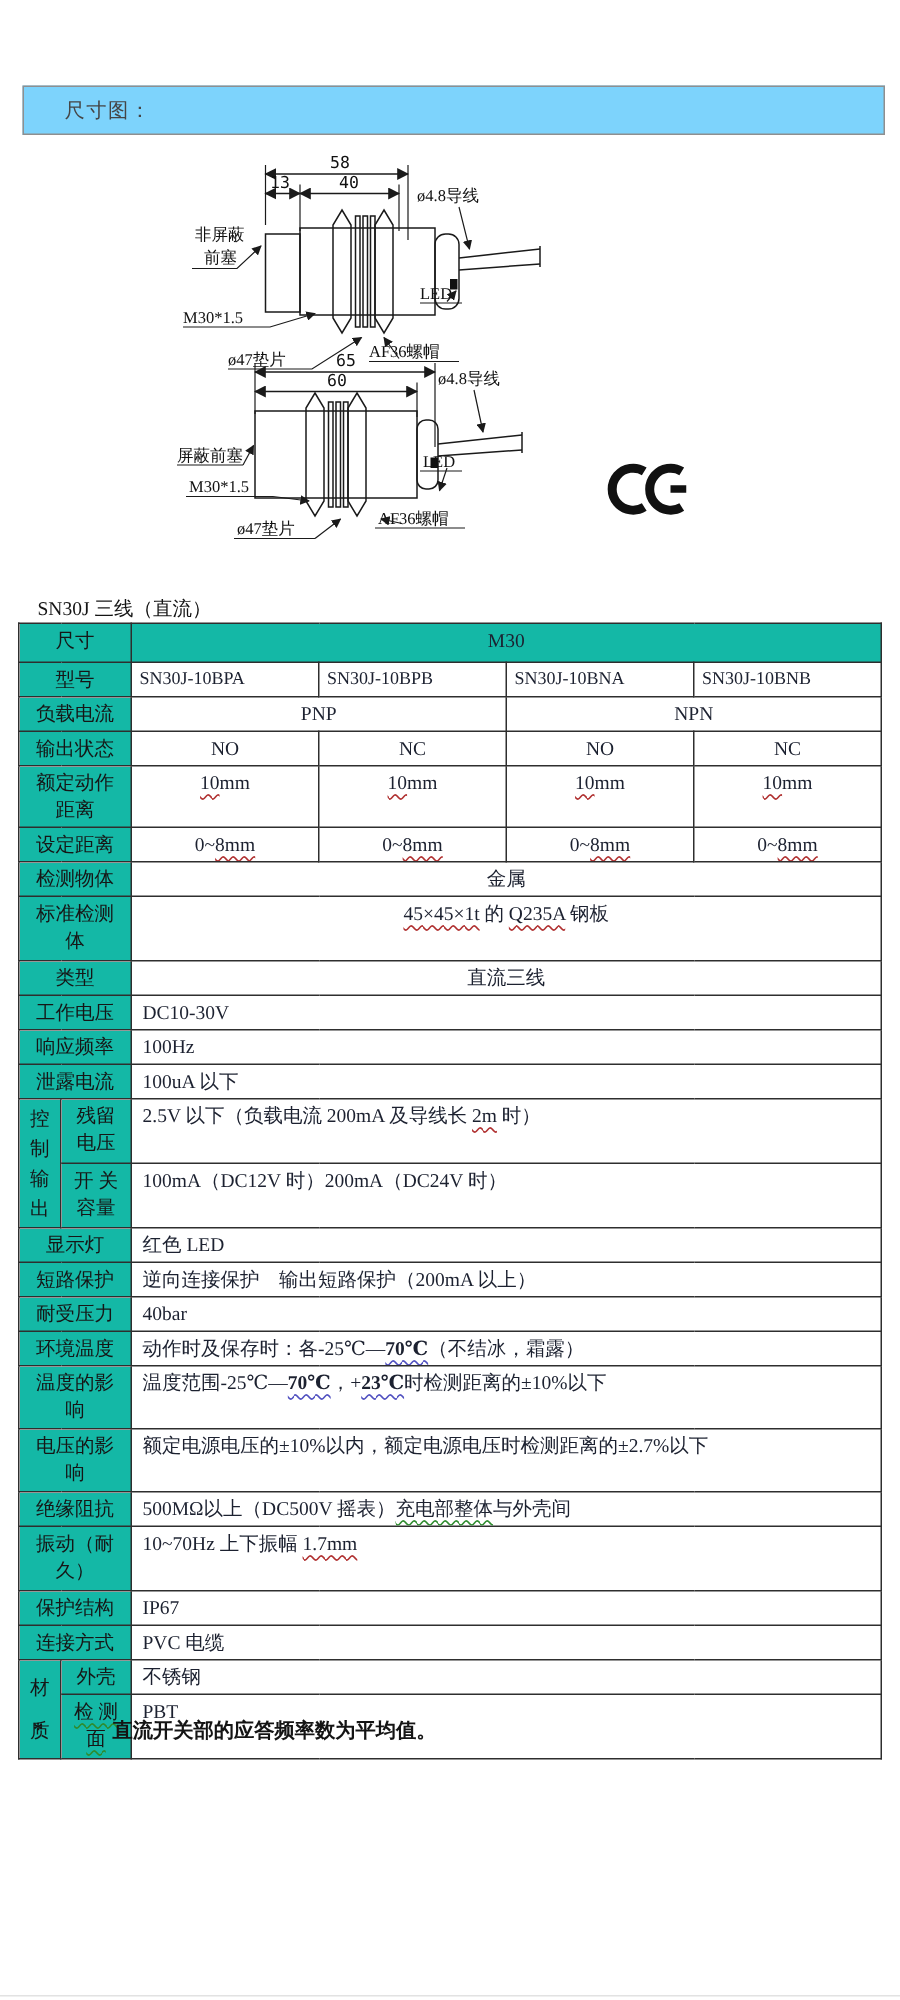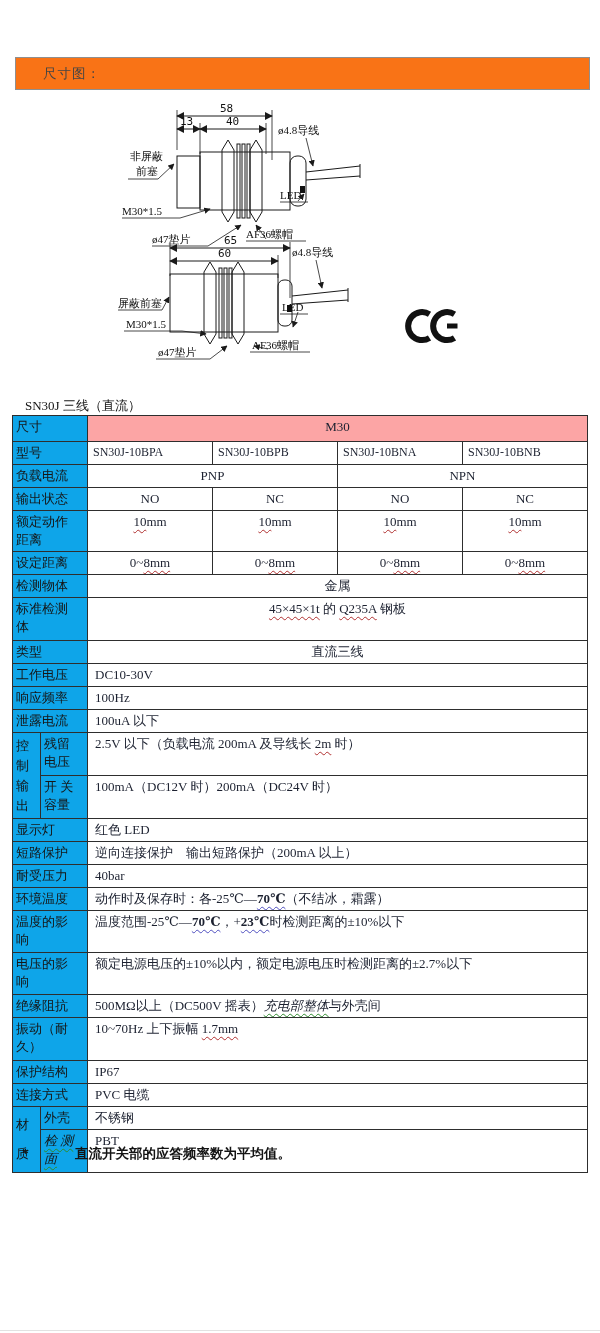--- a/index.html
+++ b/index.html
@@ -4,21 +4,21 @@
 <style>
   html,body{margin:0;padding:0;}
   body{
     width:600px;height:1333px;position:relative;background:#ffffff;
     font-family:"Liberation Serif","DejaVu Serif",serif;color:#1c2130;
     overflow:hidden;
   }
   
   .dim-bar{
     position:absolute;left:15px;top:57px;width:575px;height:33px;
-    background:#f97316;border:1px solid #8f8f8f;box-sizing:border-box;
+    background:#7dd3fc;border:1px solid #8f8f8f;box-sizing:border-box;
     line-height:31px;padding-left:27px;font-size:13.5px;color:#454545;
     letter-spacing:1px;
   }
   
   .diagram{position:absolute;left:60px;top:98px;width:430px;height:292px;}
   .diagram svg{display:block;}
   .dline{stroke:#1a1a1a;stroke-width:1;fill:none;}
   .dthin{stroke:#1a1a1a;stroke-width:0.8;fill:none;}
   .dfill{fill:#111;}
   text.cn{font-family:"Liberation Serif","DejaVu Serif",serif;font-size:11px;fill:#111;}
@@ -27,32 +27,32 @@
   .tbl-title{position:absolute;left:25px;top:397px;font-size:13px;color:#141414;text-align:center;}
   table.spec{
     position:absolute;left:12px;top:415px;width:575px;
     border-collapse:collapse;table-layout:fixed;
   }
   .spec td{
     border:1px solid #2e2e2e;font-size:13px;vertical-align:top;
     padding:2px 3px;line-height:17px;color:#1c2130;overflow:hidden;
   }
   .spec td.lab{
-    background:#0ea5e9;text-align:left;white-space:pre-line;
+    background:#14b8a6;text-align:center;white-space:pre-line;
     color:#161616;line-height:18px;padding-top:2px;
   }
   .spec td.vert{line-height:20px;padding-top:3px;}
   .spec td.vert2{line-height:29px;padding-top:3px;}
   .spec td.val-c{text-align:center;}
   .spec td.val-l{text-align:left;padding-left:7px;}
-  .spec td.gray{background:#fca5a5;}
+  .spec td.gray{background:#14b8a6;}
   .spec td.model{padding-left:5px;font-size:12px;}
   .sq {text-decoration:underline;text-decoration-style:wavy;text-decoration-color:#b03030;text-decoration-thickness:1px;text-underline-offset:3px;}
   .sqb{text-decoration:underline;text-decoration-style:wavy;text-decoration-color:#5050c0;text-decoration-thickness:1px;text-underline-offset:3px;font-weight:bold;}
-  .sqg{text-decoration:underline;text-decoration-style:wavy;text-decoration-color:#2e8b2e;text-decoration-thickness:1px;text-underline-offset:3px;font-style:italic;}
+  .sqg{text-decoration:underline;text-decoration-style:wavy;text-decoration-color:#2e8b2e;text-decoration-thickness:1px;text-underline-offset:3px;}
   
   .footnote{position:absolute;left:0;top:1145px;width:600px;font-size:13.5px;font-weight:bold;color:#141414;}
   .footnote .mark{position:absolute;left:22px;top:0;}
   .footnote .txt{position:absolute;left:75px;top:0;}
   .page-bottom-line{position:absolute;left:0;top:1330px;width:600px;height:1px;background:#e2e2e2;}
 </style>
 </head>
 <body>
 
 <div class="dim-bar">

